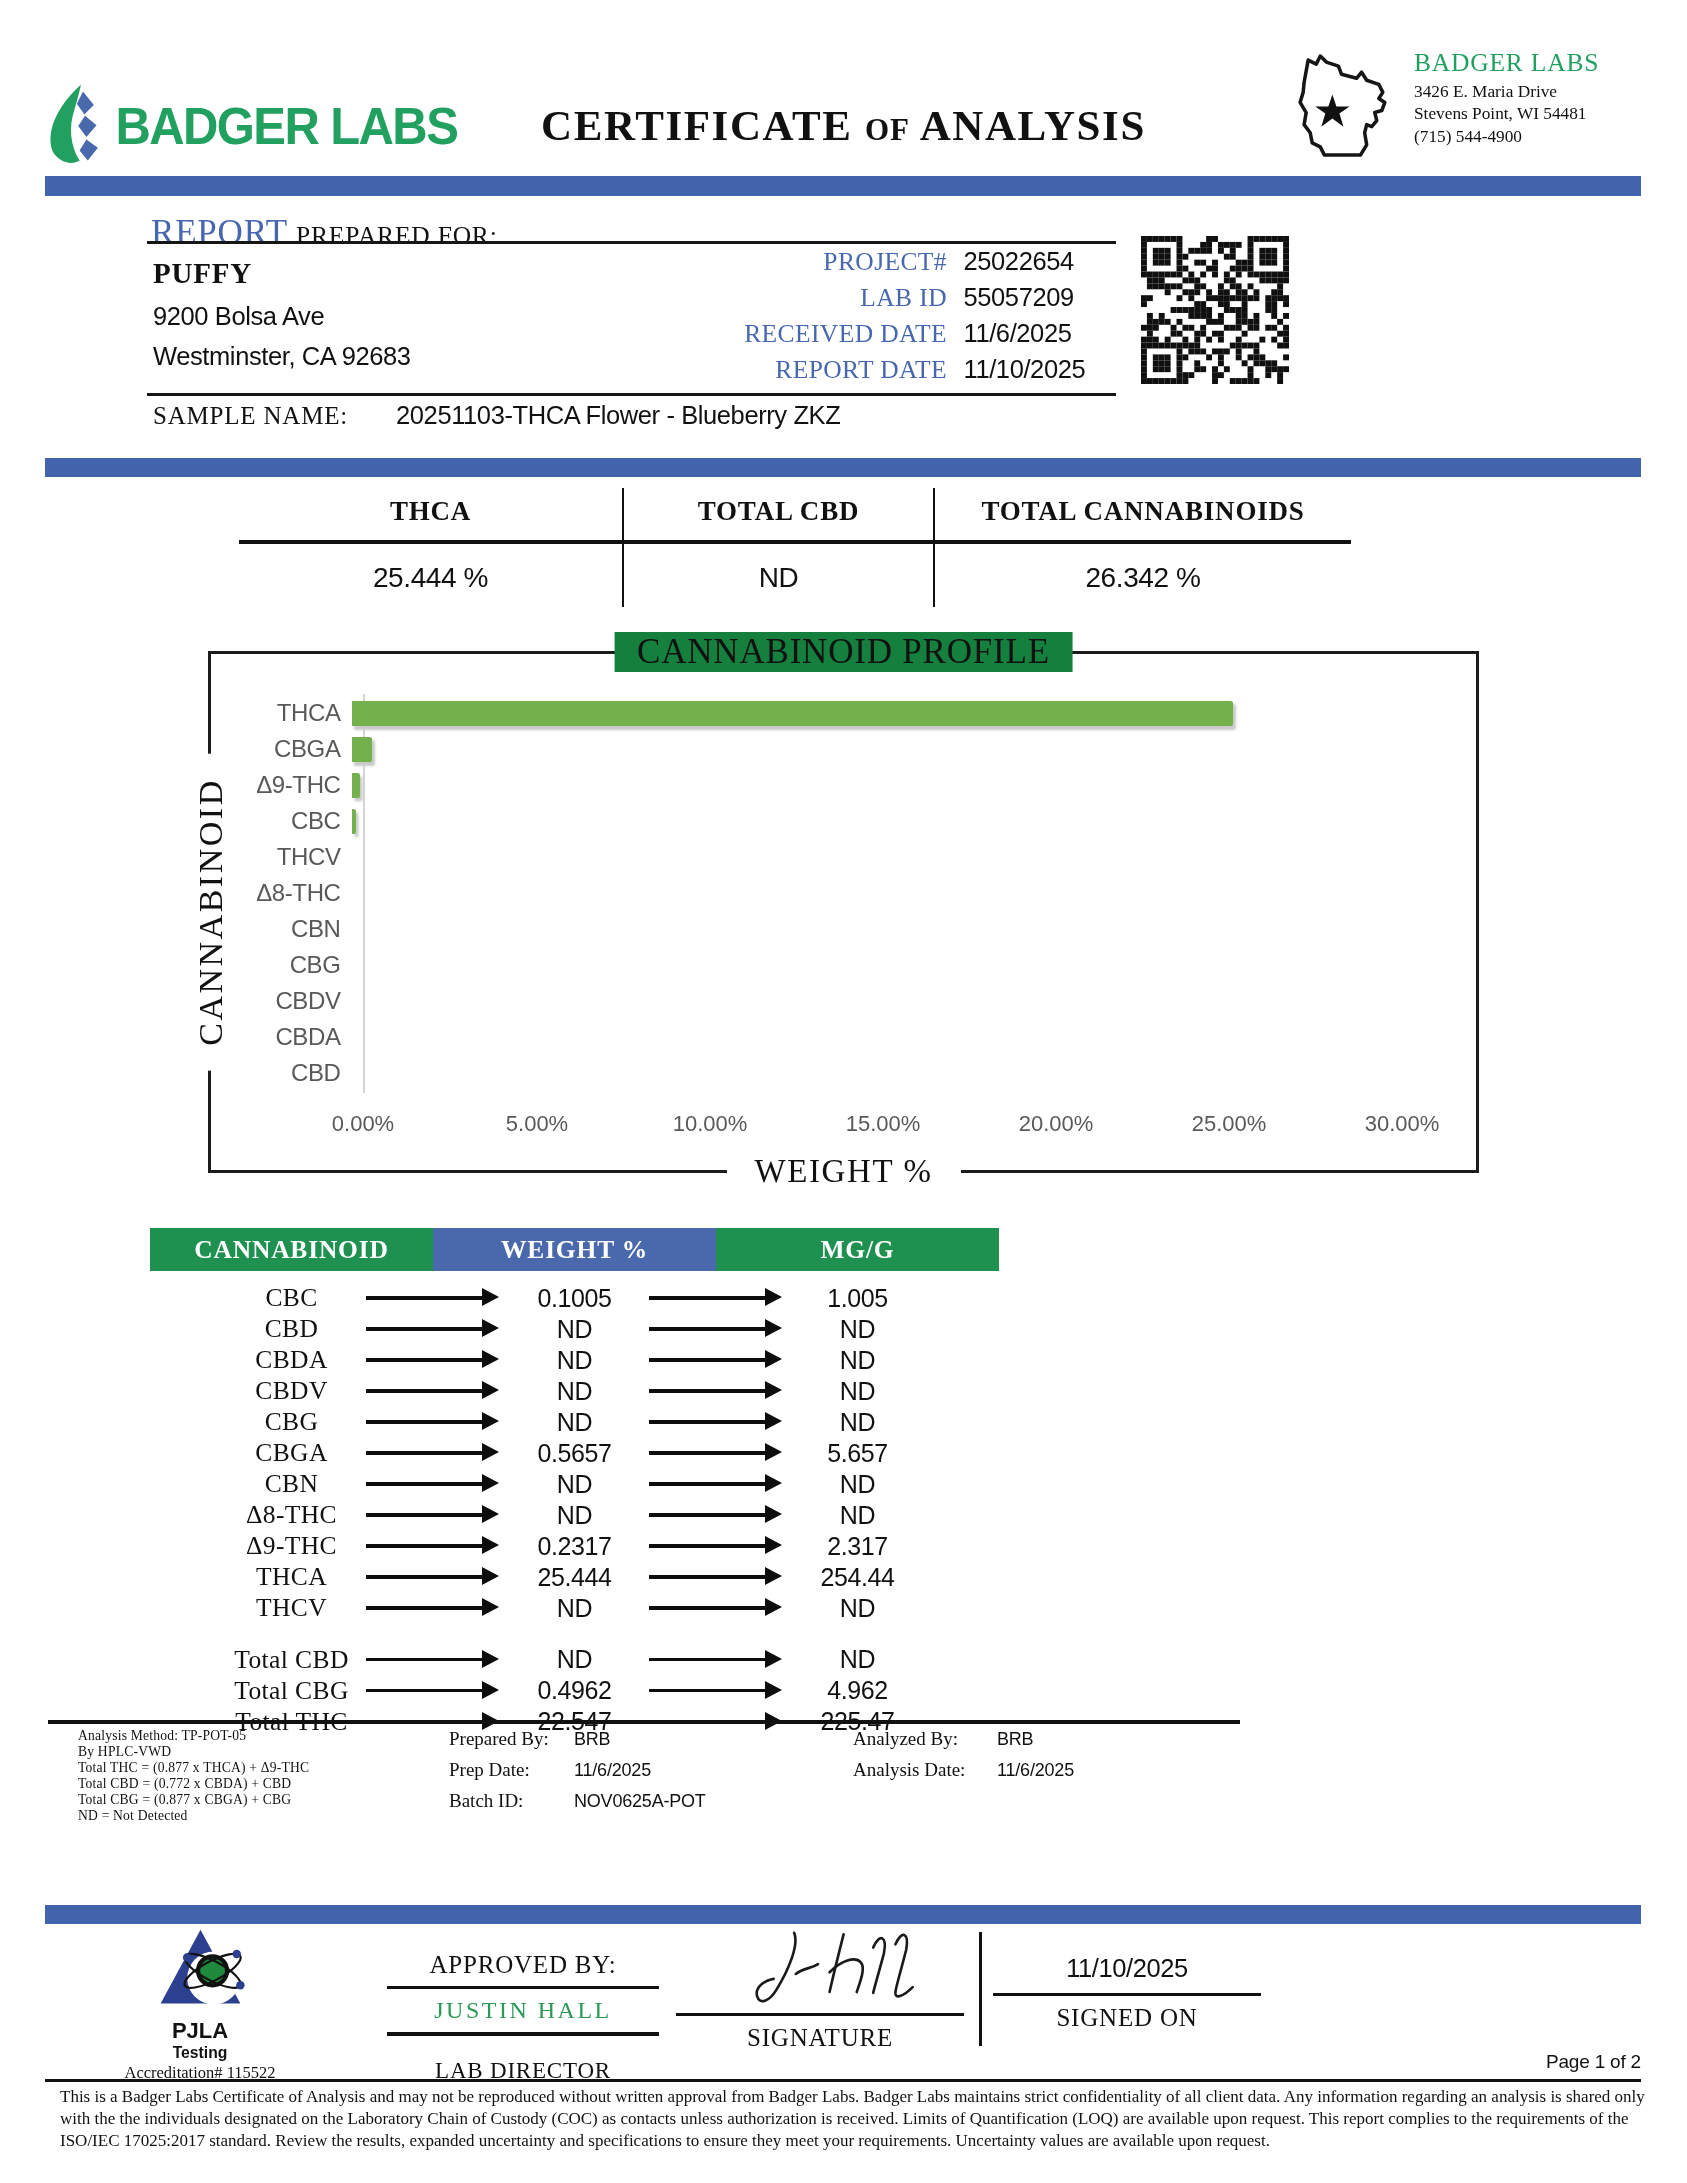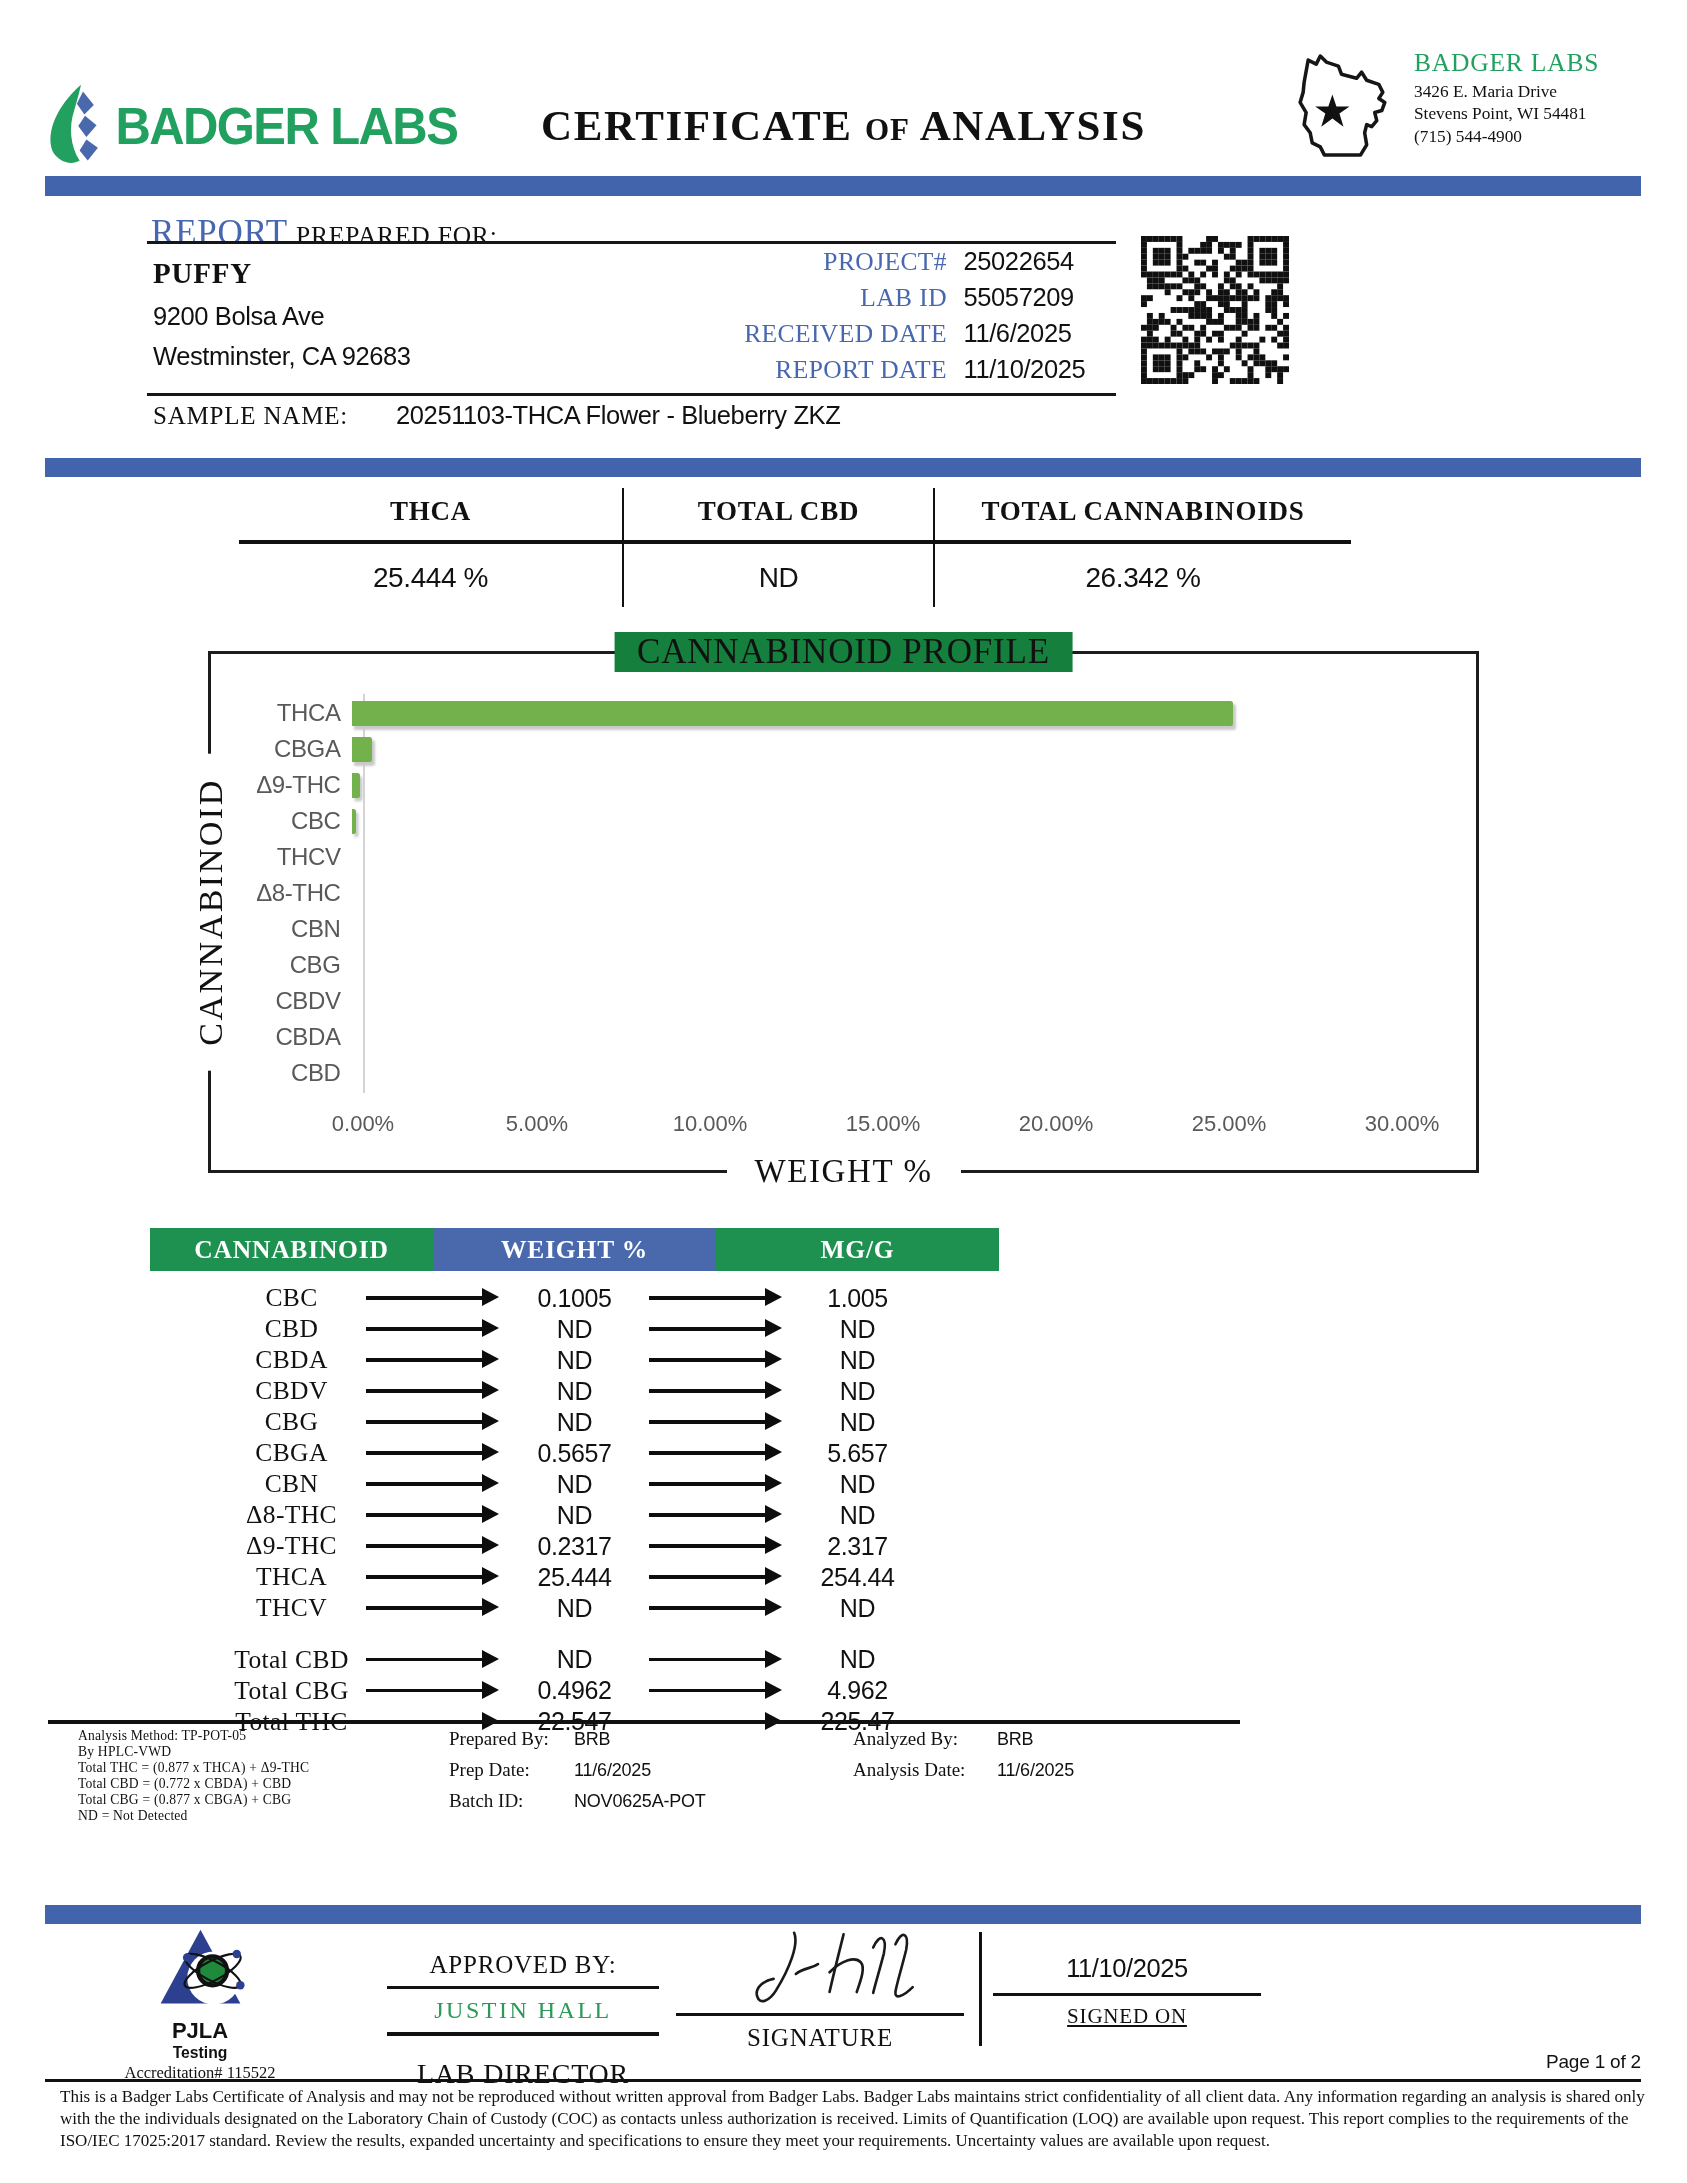--- a/index.html
+++ b/index.html
@@ -98,29 +98,29 @@
 
   
   .pjla{left:89px; top:1926px; width:222px; text-align:center;}
   .pjla-title{font-family:"Liberation Sans", sans-serif; font-weight:bold; font-size:22px; margin-top:1.6px;}
   .pjla-sub{font-family:"Liberation Sans", sans-serif; font-weight:bold; font-size:15.7px;}
   .accred{font-size:16.5px; margin-top:1.6px;}
   .approved{left:387px; top:1951px; width:272px; text-align:center;}
   .app-label{font-size:25px; letter-spacing:0.8px;}
   .app-rule{height:3.3px; background:#111; margin:6.6px 0;}
   .app-name{color:var(--name-green); font-size:24px; letter-spacing:2.5px; padding:1.6px 0;}
-  .app-role{font-size:28px; letter-spacing:0.8px; margin-top:22px;}
+  .app-role{font-size:23px; letter-spacing:0.8px; margin-top:22px;}
   .sigblock{left:676px; top:1926px; width:288px; text-align:center;}
   .sig-rule{height:3.3px; background:#111; margin-top:1.6px;}
   .sig-label{font-size:25px; letter-spacing:0.8px; margin-top:8.2px;}
   .vdiv{left:979px; top:1932px; width:2.5px; height:114px; background:#111;}
   .signed{left:993px; top:1954px; width:268px; text-align:center;}
   .signed-date{font-family:"Liberation Sans", sans-serif; font-size:25.5px; letter-spacing:-0.4px;}
   .signed-rule{height:2.5px; background:#111; margin:10px 0 8.2px 0;}
-  .signed-label{font-size:21px; letter-spacing:0.8px;text-decoration:underline;}
+  .signed-label{font-size:25px; letter-spacing:0.8px;}
 
   
   .page-num{right:46px; top:2051px; font-family:"Liberation Sans", sans-serif; font-size:19px; letter-spacing:-0.2px;}
   .foot-line{left:45px; top:2079px; width:1596px; height:2.5px; background:#111;}
   .disclaimer{left:60px; top:2086px; width:1592px; font-size:17px; line-height:22px;}
 </style>
 </head>
 <body>
 
 <div class="page">

